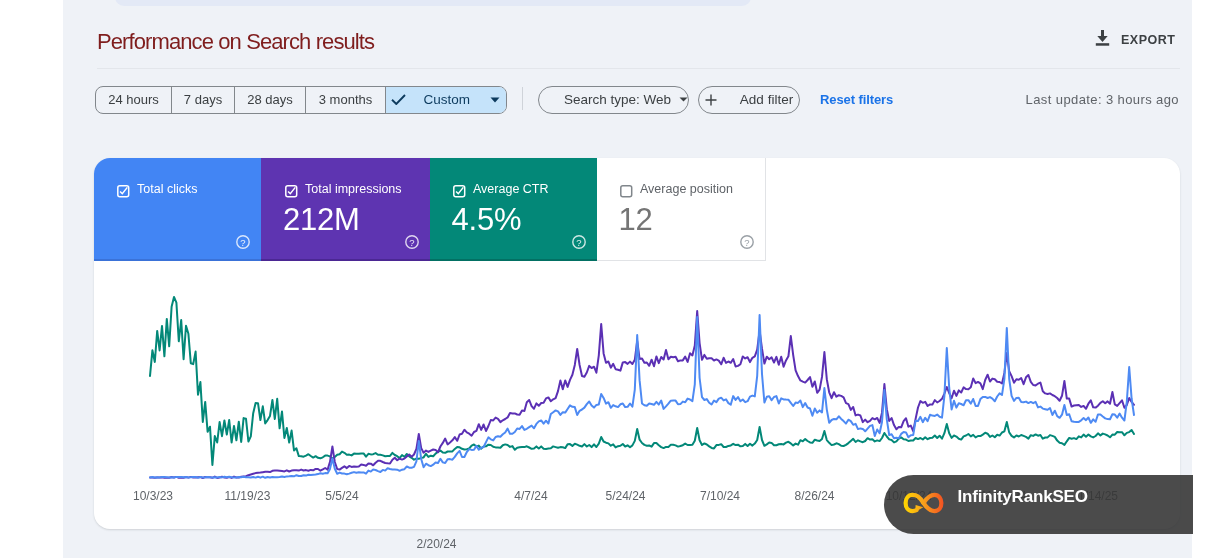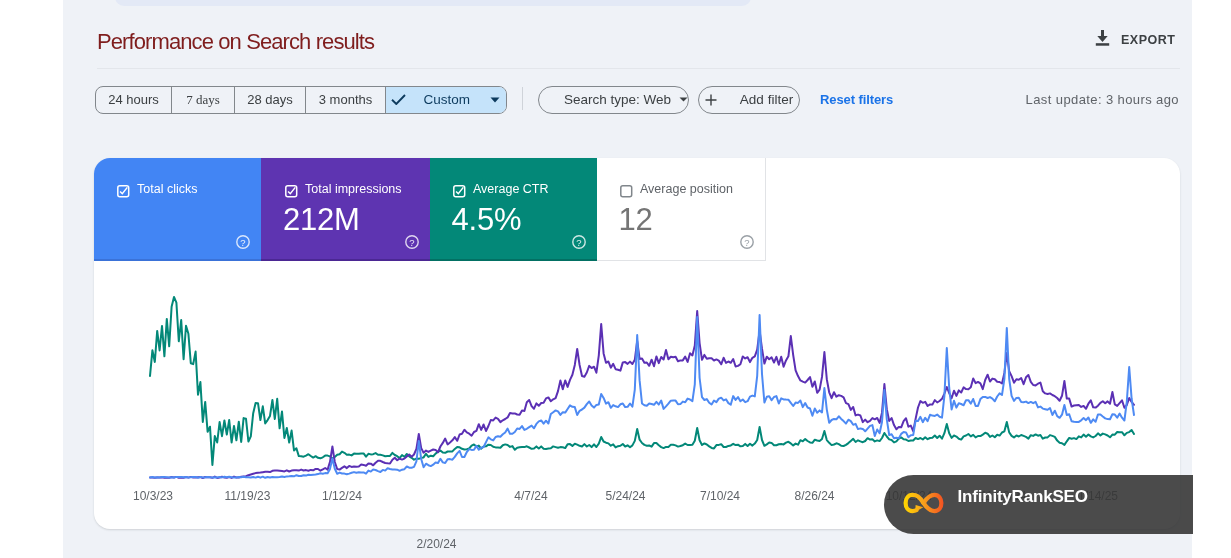--- a/index.html
+++ b/index.html
@@ -23,21 +23,21 @@
       <path d="M2.3 7 L12.7 7 L7.5 13 Z" fill="#3c4043"></path>
       <rect x="0.8" y="14.2" width="13.4" height="2.5" fill="#3c4043"></rect>
     </svg>
   </div>
   <div class="abs" style="left:1121px;top:32.5px;font-size:12.5px;font-weight:bold;letter-spacing:0.5px;color:#3c4043;">EXPORT</div>
 
   <div class="abs" style="left:97px;top:68px;width:1083px;height:1px;background:#e3e6eb;"></div>
 
   <div class="abs" style="left:95px;top:85.5px;height:28px;border:1px solid #82878c;border-radius:8px;box-sizing:border-box;display:flex;align-items:stretch;overflow:hidden;">
     <div style="width:75px;border-right:1px solid #82878c;display:flex;align-items:center;justify-content:center;font-size:13px;color:#3c4043;">24 hours</div>
-    <div style="width:62px;border-right:1px solid #82878c;display:flex;align-items:center;justify-content:center;font-size:13px;color:#3c4043;font-family:Liberation Serif, serif;">7 days</div>
+    <div style="width:62px;border-right:1px solid #82878c;display:flex;align-items:center;justify-content:center;font-size:13px;color:#3c4043;">7 days</div>
     <div style="width:70px;border-right:1px solid #82878c;display:flex;align-items:center;justify-content:center;font-size:13px;color:#3c4043;">28 days</div>
     <div style="width:79px;border-right:1px solid #82878c;display:flex;align-items:center;justify-content:center;font-size:13px;color:#3c4043;">3 months</div>
     <div style="width:119.5px;background:#c5e3fa;display:flex;align-items:center;justify-content:center;font-size:13.5px;color:#0d3b5e;gap:17px;">
       <svg width="15" height="11" viewBox="0 0 15 11">
           <path d="M1 5.8 L5.3 10 L14 1" stroke="#0d3b5e" stroke-width="1.9" fill="none"></path>
         </svg>
       <span>Custom</span>
       <svg width="10" height="6" viewBox="0 0 10 6" style="margin-left:3px;">
           <path d="M0.5 0.5 L5 5.5 L9.5 0.5 Z" fill="#0d3b5e"></path>
         </svg>
@@ -132,21 +132,21 @@
   <div class="abs" style="left:94px;top:258px;width:1086px;height:252px;">
     <svg width="1086" height="252" viewBox="0 0 1086 252">
       <polyline id="pl-green" points="56.0,117.9 58.4,92.3 60.8,104.0 63.2,72.9 65.6,92.4 68.0,67.9 70.4,98.3 72.8,60.9 75.2,88.3 77.6,48.7 80.0,39.0 82.4,44.6 84.8,83.3 87.2,62.0 89.6,101.2 92.0,67.8 94.4,75.8 96.8,105.2 99.2,106.1 101.6,93.6 104.0,136.7 106.4,124.1 108.8,163.9 111.2,143.9 113.6,173.7 116.0,168.7 118.4,207.0 120.8,178.1 123.2,184.5 125.6,164.0 128.0,178.2 130.4,162.5 132.8,176.6 135.2,162.0 137.6,184.5 140.0,167.9 142.4,182.3 144.8,163.7 147.2,184.0 149.6,160.1 152.0,160.8 154.4,183.5 156.8,178.4 159.2,155.2 161.6,145.1 164.0,145.2 166.4,162.1 168.8,148.3 171.2,165.4 173.6,162.1 176.0,157.9 178.4,142.0 180.8,161.0 183.2,140.8 185.6,170.3 188.0,153.5 190.4,180.0 192.8,169.9 195.2,184.5 197.6,172.6 200.0,192.4 202.4,190.2 204.8,198.1 207.2,198.2 209.6,198.7 212.0,197.6 214.4,196.2 216.8,198.0 219.2,199.6 221.6,198.2 224.0,199.8 226.4,200.3 228.8,199.3 231.2,197.6 233.6,197.6 236.0,198.4 238.4,200.4 240.8,198.9 243.2,196.8 245.6,196.2 248.0,193.6 250.4,194.8 252.8,196.7 255.2,196.6 257.6,197.4 260.0,195.6 262.4,195.7 264.8,195.8 267.2,195.4 269.6,195.4 272.0,198.7 274.4,195.8 276.8,196.4 279.2,196.2 281.6,195.1 284.0,196.8 286.4,196.8 288.8,197.4 291.2,198.3 293.6,198.0 296.0,197.9 298.4,194.9 300.8,197.0 303.2,198.2 305.6,200.1 308.0,197.1 310.4,198.8 312.8,196.0 315.2,198.3 317.6,199.8 320.0,201.7 322.4,200.6 324.8,200.8 327.2,199.8 329.6,199.4 332.0,195.8 334.4,198.9 336.8,197.7 339.2,198.2 341.6,195.6 344.0,193.8 346.4,192.5 348.8,194.6 351.2,194.8 353.6,193.5 356.0,193.5 358.4,193.4 360.8,190.9 363.2,188.9 365.6,189.3 368.0,190.8 370.4,191.5 372.8,191.2 375.2,190.5 377.6,187.7 380.0,186.5 382.4,188.5 384.8,187.6 387.2,190.6 389.6,188.6 392.0,188.3 394.4,186.7 396.8,187.0 399.2,188.7 401.6,189.4 404.0,189.4 406.4,189.8 408.8,187.2 411.2,186.4 413.6,187.0 416.0,188.9 418.4,188.1 420.8,191.8 423.2,189.7 425.6,189.3 428.0,189.0 430.4,189.1 432.8,188.3 435.2,189.5 437.6,190.8 440.0,190.4 442.4,188.4 444.8,190.4 447.2,188.4 449.6,190.7 452.0,190.9 454.4,190.5 456.8,190.3 459.2,188.4 461.6,189.1 464.0,189.8 466.4,189.1 468.8,189.3 471.2,190.1 473.6,186.3 476.0,186.1 478.4,187.9 480.8,185.8 483.2,186.6 485.6,187.8 488.0,188.5 490.4,186.1 492.8,188.5 495.2,187.0 497.6,189.1 500.0,186.3 502.4,189.0 504.8,185.7 507.2,179.0 509.6,183.5 512.0,184.7 514.4,185.4 516.8,187.7 519.2,186.4 521.6,189.4 524.0,188.2 526.4,187.8 528.8,186.0 531.2,188.5 533.6,187.3 536.0,189.3 538.4,187.4 540.8,182.9 543.2,171.0 545.6,181.7 548.0,185.0 550.4,186.9 552.8,187.7 555.2,187.5 557.6,188.6 560.0,185.1 562.4,185.0 564.8,187.3 567.2,189.1 569.6,190.1 572.0,188.9 574.4,188.9 576.8,186.8 579.2,186.8 581.6,187.4 584.0,188.6 586.4,188.0 588.8,187.2 591.2,185.6 593.6,187.0 596.0,187.0 598.4,186.7 600.8,182.7 603.2,170.0 605.6,182.3 608.0,187.0 610.4,185.4 612.8,186.5 615.2,188.4 617.6,189.9 620.0,190.4 622.4,187.1 624.8,186.9 627.2,186.2 629.6,189.0 632.0,189.0 634.4,187.9 636.8,187.4 639.2,185.8 641.6,187.1 644.0,186.7 646.4,188.3 648.8,187.9 651.2,185.9 653.6,188.0 656.0,185.7 658.4,187.6 660.8,185.6 663.2,182.0 665.6,169.0 668.0,182.0 670.4,187.8 672.8,186.4 675.2,184.5 677.6,184.9 680.0,187.3 682.4,187.2 684.8,186.3 687.2,186.1 689.6,186.4 692.0,184.6 694.4,183.8 696.8,185.4 699.2,187.4 701.6,185.6 704.0,186.7 706.4,182.2 708.8,183.3 711.2,181.1 713.6,183.0 716.0,184.4 718.4,184.8 720.8,181.7 723.2,182.5 725.6,183.0 728.0,181.0 730.4,173.0 732.8,182.1 735.2,184.8 737.6,187.1 740.0,186.5 742.4,185.3 744.8,186.1 747.2,187.8 749.6,188.0 752.0,186.9 754.4,185.1 756.8,182.9 759.2,180.8 761.6,184.0 764.0,182.3 766.4,183.4 768.8,184.2 771.2,183.0 773.6,180.2 776.0,181.6 778.4,181.2 780.8,183.4 783.2,182.4 785.6,183.1 788.0,180.0 790.4,175.0 792.8,178.5 795.2,181.4 797.6,182.0 800.0,184.4 802.4,183.3 804.8,180.6 807.2,179.4 809.6,181.2 812.0,181.6 814.4,183.0 816.8,182.5 819.2,182.5 821.6,180.0 824.0,181.1 826.4,180.0 828.8,181.4 831.2,179.2 833.6,181.2 836.0,180.0 838.4,179.7 840.8,177.5 843.2,180.0 845.6,177.7 848.0,180.7 850.4,175.2 852.8,166.0 855.2,175.3 857.6,179.9 860.0,177.5 862.4,178.6 864.8,180.7 867.2,181.6 869.6,178.4 872.0,177.5 874.4,176.0 876.8,178.4 879.2,176.9 881.6,179.4 884.0,178.0 886.4,178.1 888.8,176.6 891.2,174.8 893.6,175.7 896.0,178.9 898.4,177.5 900.8,179.2 903.2,176.8 905.6,177.6 908.0,174.5 910.4,173.3 912.8,164.0 915.2,174.4 917.6,177.8 920.0,179.4 922.4,177.4 924.8,178.5 927.2,177.0 929.6,177.9 932.0,178.9 934.4,180.6 936.8,177.2 939.2,177.9 941.6,176.4 944.0,177.7 946.4,177.0 948.8,180.7 951.2,179.5 953.6,179.4 956.0,177.1 958.4,177.9 960.8,178.9 963.2,182.6 965.6,184.8 968.0,185.2 970.4,186.9 972.8,183.3 975.2,179.9 977.6,180.7 980.0,180.1 982.4,181.1 984.8,178.3 987.2,179.4 989.6,176.6 992.0,178.8 994.4,176.5 996.8,178.4 999.2,179.4 1001.6,178.0 1004.0,175.3 1006.4,177.4 1008.8,175.6 1011.2,176.4 1013.6,177.5 1016.0,179.3 1018.4,176.6 1020.8,176.7 1023.2,174.0 1025.6,174.2 1028.0,174.2 1030.4,177.3 1032.8,174.9 1035.2,174.1 1037.6,172.0 1040.0,175.9" fill="none" stroke="#038878" stroke-width="2" stroke-linejoin="round" stroke-linecap="round"></polyline>
       <polyline id="pl-purple" points="56.0,219.4 58.4,219.4 60.8,219.8 63.2,219.5 65.6,219.5 68.0,219.2 70.4,219.7 72.8,219.7 75.2,219.7 77.6,219.0 80.0,219.5 82.4,218.9 84.8,219.8 87.2,219.4 89.6,219.7 92.0,219.0 94.4,219.6 96.8,218.9 99.2,219.5 101.6,219.4 104.0,219.2 106.4,219.0 108.8,220.0 111.2,219.0 113.6,219.3 116.0,219.2 118.4,219.8 120.8,218.6 123.2,219.9 125.6,219.5 128.0,218.8 130.4,219.5 132.8,219.7 135.2,219.0 137.6,219.9 140.0,218.6 142.4,219.5 144.8,219.5 147.2,218.8 149.6,218.5 152.0,218.2 154.4,217.2 156.8,216.5 159.2,215.8 161.6,215.1 164.0,214.8 166.4,214.6 168.8,214.2 171.2,213.8 173.6,213.8 176.0,214.1 178.4,212.8 180.8,212.5 183.2,212.4 185.6,212.7 188.0,213.0 190.4,213.4 192.8,212.3 195.2,213.5 197.6,212.6 200.0,212.2 202.4,212.3 204.8,212.6 207.2,211.6 209.6,212.5 212.0,212.1 214.4,212.7 216.8,211.9 219.2,212.3 221.6,210.9 224.0,211.0 226.4,212.7 228.8,211.4 231.2,210.0 233.6,211.6 236.0,203.9 238.4,188.5 240.8,204.0 243.2,211.0 245.6,211.6 248.0,209.9 250.4,208.3 252.8,210.1 255.2,207.9 257.6,208.9 260.0,208.4 262.4,208.8 264.8,208.6 267.2,206.6 269.6,206.9 272.0,207.7 274.4,205.5 276.8,205.7 279.2,207.3 281.6,204.8 284.0,202.8 286.4,202.8 288.8,204.0 291.2,205.0 293.6,205.3 296.0,205.5 298.4,201.8 300.8,199.8 303.2,202.2 305.6,200.6 308.0,201.6 310.4,200.6 312.8,198.4 315.2,196.5 317.6,198.8 320.0,196.5 322.4,190.8 324.8,176.0 327.2,190.1 329.6,194.7 332.0,192.6 334.4,193.9 336.8,192.6 339.2,191.5 341.6,191.9 344.0,194.2 346.4,188.5 348.8,184.9 351.2,180.6 353.6,186.4 356.0,184.4 358.4,182.3 360.8,179.1 363.2,182.8 365.6,176.5 368.0,175.7 370.4,171.8 372.8,174.4 375.2,175.7 377.6,177.7 380.0,174.0 382.4,172.8 384.8,166.2 387.2,171.9 389.6,166.5 392.0,173.0 394.4,168.0 396.8,162.0 399.2,162.4 401.6,159.6 404.0,160.8 406.4,164.1 408.8,162.3 411.2,161.0 413.6,159.4 416.0,155.1 418.4,155.5 420.8,155.4 423.2,156.5 425.6,156.7 428.0,152.6 430.4,152.9 432.8,144.3 435.2,142.0 437.6,148.1 440.0,150.7 442.4,145.4 444.8,147.8 447.2,145.0 449.6,144.7 452.0,140.4 454.4,139.4 456.8,143.2 459.2,141.3 461.6,140.1 464.0,133.1 466.4,122.4 468.8,131.3 471.2,122.4 473.6,128.9 476.0,121.9 478.4,116.8 480.8,106.9 483.2,91.0 485.6,107.0 488.0,118.0 490.4,118.7 492.8,114.5 495.2,107.9 497.6,110.1 500.0,108.7 502.4,114.7 504.8,97.3 507.2,66.0 509.6,95.4 512.0,104.8 514.4,103.5 516.8,109.7 519.2,105.9 521.6,111.2 524.0,111.7 526.4,112.6 528.8,104.4 531.2,104.1 533.6,105.9 536.0,103.6 538.4,106.0 540.8,101.8 543.2,83.0 545.6,100.9 548.0,100.4 550.4,104.8 552.8,104.5 555.2,107.8 557.6,101.7 560.0,108.2 562.4,98.4 564.8,105.1 567.2,99.0 569.6,101.5 572.0,92.0 574.4,101.2 576.8,98.7 579.2,99.3 581.6,98.8 584.0,103.3 586.4,102.4 588.8,102.4 591.2,98.6 593.6,103.9 596.0,95.3 598.4,97.4 600.8,87.6 603.2,53.0 605.6,85.1 608.0,101.8 610.4,96.9 612.8,100.8 615.2,100.2 617.6,100.3 620.0,102.5 622.4,101.4 624.8,102.6 627.2,106.3 629.6,99.8 632.0,104.9 634.4,103.5 636.8,104.8 639.2,101.0 641.6,108.5 644.0,107.9 646.4,106.2 648.8,98.4 651.2,100.4 653.6,99.2 656.0,104.1 658.4,99.8 660.8,98.4 663.2,91.7 665.6,73.0 668.0,90.7 670.4,105.6 672.8,98.7 675.2,101.2 677.6,99.4 680.0,104.5 682.4,98.9 684.8,106.7 687.2,98.8 689.6,108.7 692.0,102.4 694.4,98.3 696.8,78.0 699.2,97.1 701.6,112.3 704.0,118.1 706.4,122.4 708.8,123.6 711.2,124.6 713.6,122.0 716.0,119.1 718.4,128.8 720.8,123.5 723.2,134.8 725.6,131.6 728.0,118.9 730.4,94.0 732.8,121.2 735.2,134.3 737.6,140.2 740.0,134.2 742.4,138.7 744.8,137.2 747.2,137.9 749.6,139.3 752.0,145.2 754.4,146.2 756.8,151.9 759.2,149.0 761.6,157.4 764.0,156.6 766.4,157.5 768.8,164.1 771.2,161.6 773.6,164.2 776.0,162.8 778.4,160.1 780.8,161.3 783.2,160.0 785.6,164.9 788.0,154.7 790.4,126.0 792.8,151.2 795.2,163.0 797.6,160.0 800.0,167.1 802.4,171.3 804.8,168.9 807.2,169.3 809.6,163.1 812.0,160.2 814.4,168.7 816.8,167.6 819.2,173.2 821.6,160.9 824.0,149.5 826.4,143.1 828.8,144.8 831.2,143.8 833.6,148.0 836.0,146.4 838.4,146.6 840.8,142.1 843.2,144.4 845.6,143.0 848.0,140.8 850.4,135.6 852.8,129.0 855.2,135.1 857.6,140.3 860.0,132.8 862.4,137.9 864.8,132.4 867.2,134.5 869.6,129.4 872.0,131.1 874.4,131.2 876.8,129.3 879.2,120.4 881.6,125.1 884.0,123.9 886.4,125.4 888.8,131.1 891.2,122.0 893.6,116.7 896.0,123.5 898.4,120.6 900.8,121.3 903.2,123.8 905.6,124.0 908.0,125.5 910.4,114.9 912.8,95.0 915.2,113.3 917.6,118.1 920.0,124.7 922.4,121.2 924.8,121.7 927.2,120.0 929.6,126.2 932.0,119.3 934.4,117.0 936.8,123.8 939.2,127.0 941.6,127.4 944.0,125.7 946.4,124.6 948.8,133.2 951.2,135.4 953.6,136.0 956.0,135.4 958.4,137.0 960.8,138.2 963.2,140.0 965.6,142.8 968.0,137.8 970.4,123.0 972.8,140.6 975.2,140.6 977.6,148.6 980.0,147.5 982.4,147.2 984.8,146.9 987.2,148.9 989.6,147.9 992.0,150.8 994.4,145.7 996.8,142.4 999.2,149.3 1001.6,149.6 1004.0,147.7 1006.4,144.9 1008.8,143.2 1011.2,145.3 1013.6,143.4 1016.0,145.8 1018.4,134.0 1020.8,146.4 1023.2,147.9 1025.6,145.1 1028.0,142.3 1030.4,149.8 1032.8,147.0 1035.2,140.0 1037.6,143.9 1040.0,146.8" fill="none" stroke="#5b30b4" stroke-width="2" stroke-linejoin="round" stroke-linecap="round"></polyline>
       <polyline id="pl-blue" points="56.0,219.5 58.4,219.0 60.8,219.5 63.2,219.2 65.6,219.4 68.0,219.0 70.4,219.1 72.8,219.2 75.2,219.4 77.6,219.2 80.0,219.5 82.4,218.9 84.8,219.1 87.2,218.9 89.6,219.3 92.0,218.9 94.4,219.4 96.8,219.2 99.2,219.0 101.6,219.0 104.0,219.7 106.4,218.9 108.8,219.5 111.2,219.3 113.6,219.0 116.0,219.3 118.4,219.5 120.8,219.2 123.2,219.5 125.6,218.9 128.0,219.4 130.4,218.8 132.8,219.3 135.2,218.8 137.6,219.3 140.0,219.4 142.4,219.4 144.8,219.0 147.2,219.2 149.6,218.8 152.0,219.3 154.4,219.2 156.8,219.4 159.2,219.0 161.6,219.6 164.0,218.7 166.4,219.7 168.8,218.7 171.2,219.8 173.6,219.0 176.0,219.5 178.4,219.0 180.8,219.2 183.2,219.3 185.6,219.1 188.0,218.6 190.4,219.0 192.8,218.4 195.2,218.3 197.6,218.1 200.0,218.3 202.4,217.2 204.8,218.0 207.2,218.0 209.6,217.2 212.0,217.6 214.4,216.7 216.8,217.1 219.2,216.8 221.6,216.6 224.0,216.1 226.4,215.3 228.8,215.7 231.2,215.1 233.6,215.3 236.0,210.9 238.4,200.5 240.8,210.8 243.2,215.8 245.6,214.6 248.0,215.5 250.4,215.6 252.8,216.3 255.2,215.6 257.6,214.8 260.0,214.1 262.4,214.8 264.8,214.2 267.2,214.6 269.6,214.4 272.0,215.6 274.4,212.6 276.8,213.6 279.2,211.6 281.6,212.0 284.0,213.1 286.4,214.0 288.8,211.9 291.2,212.6 293.6,210.3 296.0,211.0 298.4,211.5 300.8,211.6 303.2,211.7 305.6,212.8 308.0,211.7 310.4,211.2 312.8,208.5 315.2,209.7 317.6,209.7 320.0,208.9 322.4,203.4 324.8,183.0 327.2,201.0 329.6,209.2 332.0,205.7 334.4,207.2 336.8,208.1 339.2,206.7 341.6,204.4 344.0,204.9 346.4,200.8 348.8,204.4 351.2,205.0 353.6,201.3 356.0,201.1 358.4,201.7 360.8,198.9 363.2,195.4 365.6,192.9 368.0,199.0 370.4,199.0 372.8,194.0 375.2,191.1 377.6,191.9 380.0,191.7 382.4,187.9 384.8,191.6 387.2,189.8 389.6,189.0 392.0,184.1 394.4,179.4 396.8,181.3 399.2,182.4 401.6,179.0 404.0,178.2 406.4,178.7 408.8,176.3 411.2,174.5 413.6,170.6 416.0,175.8 418.4,175.8 420.8,174.0 423.2,170.5 425.6,170.9 428.0,168.1 430.4,171.9 432.8,170.8 435.2,169.1 437.6,167.6 440.0,170.3 442.4,165.9 444.8,163.4 447.2,162.4 449.6,165.7 452.0,162.7 454.4,165.5 456.8,156.0 459.2,154.2 461.6,152.4 464.0,153.4 466.4,156.9 468.8,154.2 471.2,154.6 473.6,151.0 476.0,147.4 478.4,148.8 480.8,149.1 483.2,157.0 485.6,152.8 488.0,151.5 490.4,149.6 492.8,146.1 495.2,143.5 497.6,147.5 500.0,149.6 502.4,146.9 504.8,146.5 507.2,136.0 509.6,139.9 512.0,145.6 514.4,144.2 516.8,149.8 519.2,147.1 521.6,148.3 524.0,149.1 526.4,146.3 528.8,145.5 531.2,149.1 533.6,148.8 536.0,145.5 538.4,148.6 540.8,131.6 543.2,77.0 545.6,122.4 548.0,145.5 550.4,147.2 552.8,147.8 555.2,145.5 557.6,146.0 560.0,146.8 562.4,143.9 564.8,146.6 567.2,142.6 569.6,150.9 572.0,148.4 574.4,145.7 576.8,142.7 579.2,142.6 581.6,142.6 584.0,146.3 586.4,146.1 588.8,143.6 591.2,144.3 593.6,140.6 596.0,141.5 598.4,143.2 600.8,126.3 603.2,59.0 605.6,120.0 608.0,139.2 610.4,142.0 612.8,141.1 615.2,144.7 617.6,146.5 620.0,142.6 622.4,144.1 624.8,140.6 627.2,139.7 629.6,142.4 632.0,141.3 634.4,145.1 636.8,146.6 639.2,138.1 641.6,141.9 644.0,139.1 646.4,143.3 648.8,141.5 651.2,144.2 653.6,143.2 656.0,138.6 658.4,137.6 660.8,138.4 663.2,117.8 665.6,57.0 668.0,116.0 670.4,144.5 672.8,138.8 675.2,138.3 677.6,142.2 680.0,139.0 682.4,138.1 684.8,145.5 687.2,140.3 689.6,141.4 692.0,141.6 694.4,141.7 696.8,144.8 699.2,148.0 701.6,144.6 704.0,144.9 706.4,142.5 708.8,149.1 711.2,145.0 713.6,149.5 716.0,150.5 718.4,157.7 720.8,150.5 723.2,154.7 725.6,152.4 728.0,154.4 730.4,130.0 732.8,151.6 735.2,164.8 737.6,162.0 740.0,160.9 742.4,161.3 744.8,158.3 747.2,160.9 749.6,163.1 752.0,165.6 754.4,161.7 756.8,163.1 759.2,166.8 761.6,165.8 764.0,171.1 766.4,170.4 768.8,170.9 771.2,173.3 773.6,170.6 776.0,167.9 778.4,167.1 780.8,178.0 783.2,171.5 785.6,175.3 788.0,164.0 790.4,132.0 792.8,161.4 795.2,177.0 797.6,176.3 800.0,180.2 802.4,179.7 804.8,180.4 807.2,175.9 809.6,174.0 812.0,174.4 814.4,179.3 816.8,177.2 819.2,177.1 821.6,162.7 824.0,163.0 826.4,158.8 828.8,164.2 831.2,159.8 833.6,163.2 836.0,156.8 838.4,157.6 840.8,157.9 843.2,156.6 845.6,158.7 848.0,159.6 850.4,137.8 852.8,90.0 855.2,129.7 857.6,151.5 860.0,142.8 862.4,149.6 864.8,145.3 867.2,146.0 869.6,147.3 872.0,142.3 874.4,142.2 876.8,145.6 879.2,141.0 881.6,147.9 884.0,147.9 886.4,141.1 888.8,138.9 891.2,138.9 893.6,140.0 896.0,139.1 898.4,140.6 900.8,143.3 903.2,138.5 905.6,135.3 908.0,136.9 910.4,120.9 912.8,70.0 915.2,121.0 917.6,137.9 920.0,142.9 922.4,139.9 924.8,139.8 927.2,143.9 929.6,144.2 932.0,143.6 934.4,145.1 936.8,143.9 939.2,145.2 941.6,143.9 944.0,149.4 946.4,148.6 948.8,150.6 951.2,151.2 953.6,151.8 956.0,150.0 958.4,157.0 960.8,152.7 963.2,158.2 965.6,159.8 968.0,156.7 970.4,147.0 972.8,157.1 975.2,156.2 977.6,163.2 980.0,163.8 982.4,163.9 984.8,163.9 987.2,162.3 989.6,160.1 992.0,162.2 994.4,159.5 996.8,164.8 999.2,161.4 1001.6,163.7 1004.0,156.4 1006.4,156.5 1008.8,158.5 1011.2,160.4 1013.6,161.1 1016.0,161.2 1018.4,156.2 1020.8,156.6 1023.2,159.7 1025.6,155.6 1028.0,159.7 1030.4,162.5 1032.8,143.8 1035.2,109.0 1037.6,140.5 1040.0,157.0" fill="none" stroke="#4e8af3" stroke-width="2" stroke-linejoin="round" stroke-linecap="round"></polyline>
     </svg>
   </div>
 
   <div class="abs" style="left:113px;top:489px;width:80px;text-align:center;font-size:12px;color:#5f6368;">10/3/23</div>
   <div class="abs" style="left:207px;top:489px;width:81px;text-align:center;font-size:12px;color:#5f6368;">11/19/23</div>
-  <div class="abs" style="left:302px;top:489px;width:80px;text-align:center;font-size:12px;color:#5f6368;">1/12/24</div>
+  <div class="abs" style="left:302px;top:489px;width:80px;text-align:center;font-size:12px;color:#5f6368;">5/5/24</div>
   <div class="abs" style="left:396px;top:489px;width:81px;text-align:center;font-size:12px;color:#5f6368;margin-top:48px;">2/20/24</div>
   <div class="abs" style="left:491px;top:489px;width:80px;text-align:center;font-size:12px;color:#5f6368;">4/7/24</div>
   <div class="abs" style="left:585px;top:489px;width:81px;text-align:center;font-size:12px;color:#5f6368;">5/24/24</div>
   <div class="abs" style="left:680px;top:489px;width:80px;text-align:center;font-size:12px;color:#5f6368;">7/10/24</div>
   <div class="abs" style="left:774px;top:489px;width:81px;text-align:center;font-size:12px;color:#5f6368;">8/26/24</div>
   <div class="abs" style="left:869px;top:489px;width:80px;text-align:center;font-size:12px;color:#5f6368;">10/12/24</div>
   <div class="abs" style="left:963px;top:489px;width:81px;text-align:center;font-size:12px;color:#5f6368;">11/28/24</div>
   <div class="abs" style="left:1058px;top:489px;width:80px;text-align:center;font-size:12px;color:#5f6368;">1/14/25</div>
 
   <div class="abs" style="left:884px;top:475px;width:309px;height:59px;background:rgba(53,53,53,0.89);border-radius:29.5px 0 0 29.5px;">

